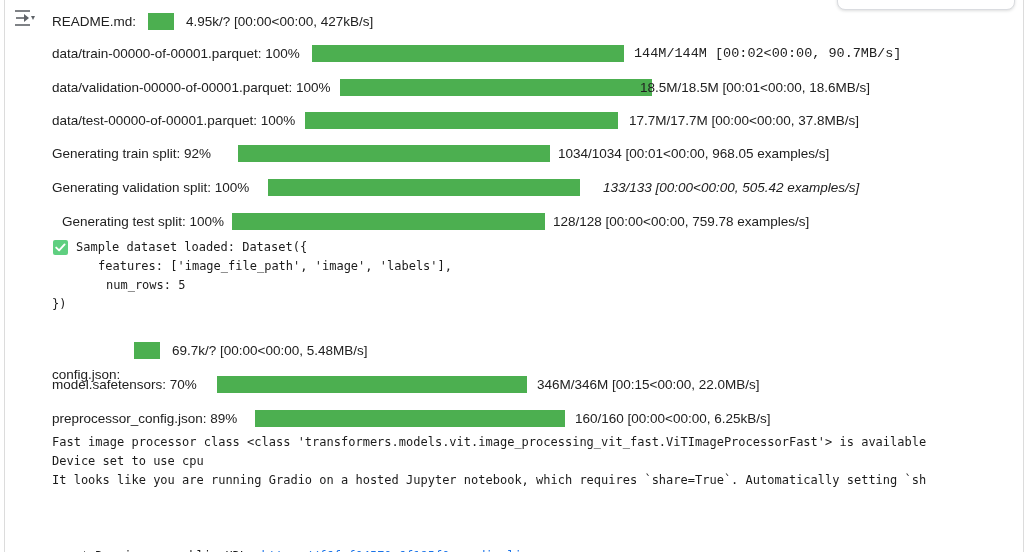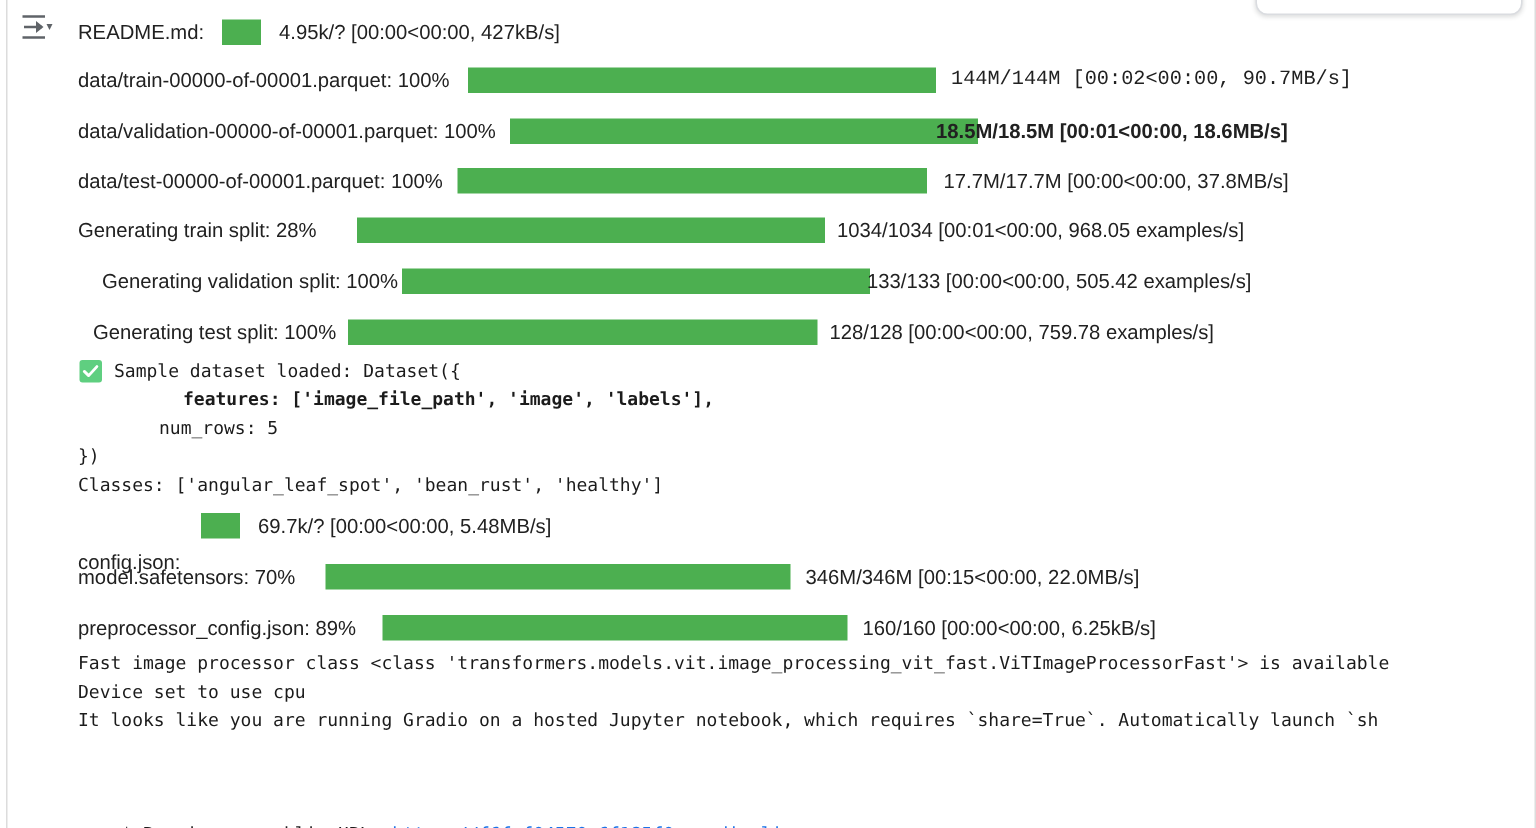--- a/index.html
+++ b/index.html
@@ -137,63 +137,62 @@
 
   <div id="progress-group-1"></div>
 
   <div class="check-badge" id="dataset-check" style="top:240px;">
     <svg width="15" height="15" viewBox="0 0 15 15">
       <path d="M3.2 7.6 L6.1 10.4 L11.6 4.4" stroke="#ffffff" stroke-width="1.9" fill="none" stroke-linecap="round" stroke-linejoin="round"></path>
     </svg>
   </div>
 
   <div class="mono" style="left:76px; top:238px;">Sample dataset loaded: Dataset({</div>
-  <div class="mono" style="left:122px; top:257px;font-weight:bold;">features: ['image_file_path', 'image', 'labels'],</div>
+  <div class="mono" style="left:98px; top:257px;">features: ['image_file_path', 'image', 'labels'],</div>
   <div class="mono" style="left:106px; top:276px;">num_rows: 5</div>
   <div class="mono" style="left:52px; top:295px;">})</div>
-  <div class="mono" style="left:52px; top:314px;">Classes: ['angular_leaf_spot', 'bean_rust', 'healthy']</div>
 
   <div id="progress-group-2"></div>
 
   <div class="mono" style="top:452px;">Device set to use cpu</div>
   <div class="mono" style="top:433px;">Fast image processor class &lt;class 'transformers.models.vit.image_processing_vit_fast.ViTImageProcessorFast'&gt; is available</div>
-  <div class="mono" style="top:471px;">It looks like you are running Gradio on a hosted Jupyter notebook, which requires `share=True`. Automatically launch `sh</div>
+  <div class="mono" style="top:471px;">It looks like you are running Gradio on a hosted Jupyter notebook, which requires `share=True`. Automatically setting `sh</div>
   <div class="mono" style="top:528px;">
     <span>* Running on public URL: </span><a class="link" href="#">https://f6fef04570e6f185f0.gradio.live</a>
   </div>
 
 <div class="tqdm-row" style="top: 11px;">
       <span class="tqdm-desc" style="left: 52px;">README.md:</span>
       <div class="tqdm-bar" style="left: 148px; width: 26px; background: rgb(76, 175, 80);"></div>
       <span class="tqdm-stats" style="left: 186px;">4.95k/? [00:00&lt;00:00, 427kB/s]</span>
     </div>
     <div class="tqdm-row" style="top: 43px;">
       <span class="tqdm-desc" style="left: 52px;">data/train-00000-of-00001.parquet:  100%</span>
       <div class="tqdm-bar" style="left: 312px; width: 312px; background: rgb(76, 175, 80);"></div>
       <span class="tqdm-stats" style="left: 634px; font-family: Liberation Mono, monospace;">144M/144M [00:02&lt;00:00, 90.7MB/s]</span>
     </div>
     <div class="tqdm-row" style="top: 77px;">
       <span class="tqdm-desc" style="left: 52px;">data/validation-00000-of-00001.parquet:  100%</span>
       <div class="tqdm-bar" style="left: 340px; width: 312px; background: rgb(76, 175, 80);"></div>
-      <span class="tqdm-stats" style="left: 624px; font-weight: bold;">18.5M/18.5M [00:01&lt;00:00, 18.6MB/s]</span>
+      <span class="tqdm-stats" style="left: 640px;">18.5M/18.5M [00:01&lt;00:00, 18.6MB/s]</span>
     </div>
     <div class="tqdm-row" style="top: 110px;">
       <span class="tqdm-desc" style="left: 52px;">data/test-00000-of-00001.parquet:  100%</span>
       <div class="tqdm-bar" style="left: 305px; width: 313px; background: rgb(76, 175, 80);"></div>
       <span class="tqdm-stats" style="left: 629px;">17.7M/17.7M [00:00&lt;00:00, 37.8MB/s]</span>
     </div>
     <div class="tqdm-row" style="top: 143px;">
-      <span class="tqdm-desc" style="left: 52px;">Generating train split:  28%</span>
+      <span class="tqdm-desc" style="left: 52px;">Generating train split:  92%</span>
       <div class="tqdm-bar" style="left: 238px; width: 312px; background: rgb(76, 175, 80);"></div>
       <span class="tqdm-stats" style="left: 558px;">1034/1034 [00:01&lt;00:00, 968.05 examples/s]</span>
     </div>
     <div class="tqdm-row" style="top: 177px;">
-      <span class="tqdm-desc" style="left: 52px; margin-left: 16px;">Generating validation split:  100%</span>
+      <span class="tqdm-desc" style="left: 52px;">Generating validation split:  100%</span>
       <div class="tqdm-bar" style="left: 268px; width: 312px; background: rgb(76, 175, 80);"></div>
-      <span class="tqdm-stats" style="left: 578px;">133/133 [00:00&lt;00:00, 505.42 examples/s]</span>
+      <span class="tqdm-stats" style="left: 603px; font-style: italic;">133/133 [00:00&lt;00:00, 505.42 examples/s]</span>
     </div>
     <div class="tqdm-row" style="top: 211px;">
       <span class="tqdm-desc" style="left: 52px; margin-left: 10px;">Generating test split:  100%</span>
       <div class="tqdm-bar" style="left: 232px; width: 313px; background: rgb(76, 175, 80);"></div>
       <span class="tqdm-stats" style="left: 553px;">128/128 [00:00&lt;00:00, 759.78 examples/s]</span>
     </div>
     <div class="tqdm-row" style="top: 340px;">
       <span class="tqdm-desc" style="left: 52px; margin-top: 24px;">config.json:</span>
       <div class="tqdm-bar" style="left: 134px; width: 26px; background: rgb(76, 175, 80);"></div>
       <span class="tqdm-stats" style="left: 172px;">69.7k/? [00:00&lt;00:00, 5.48MB/s]</span>

